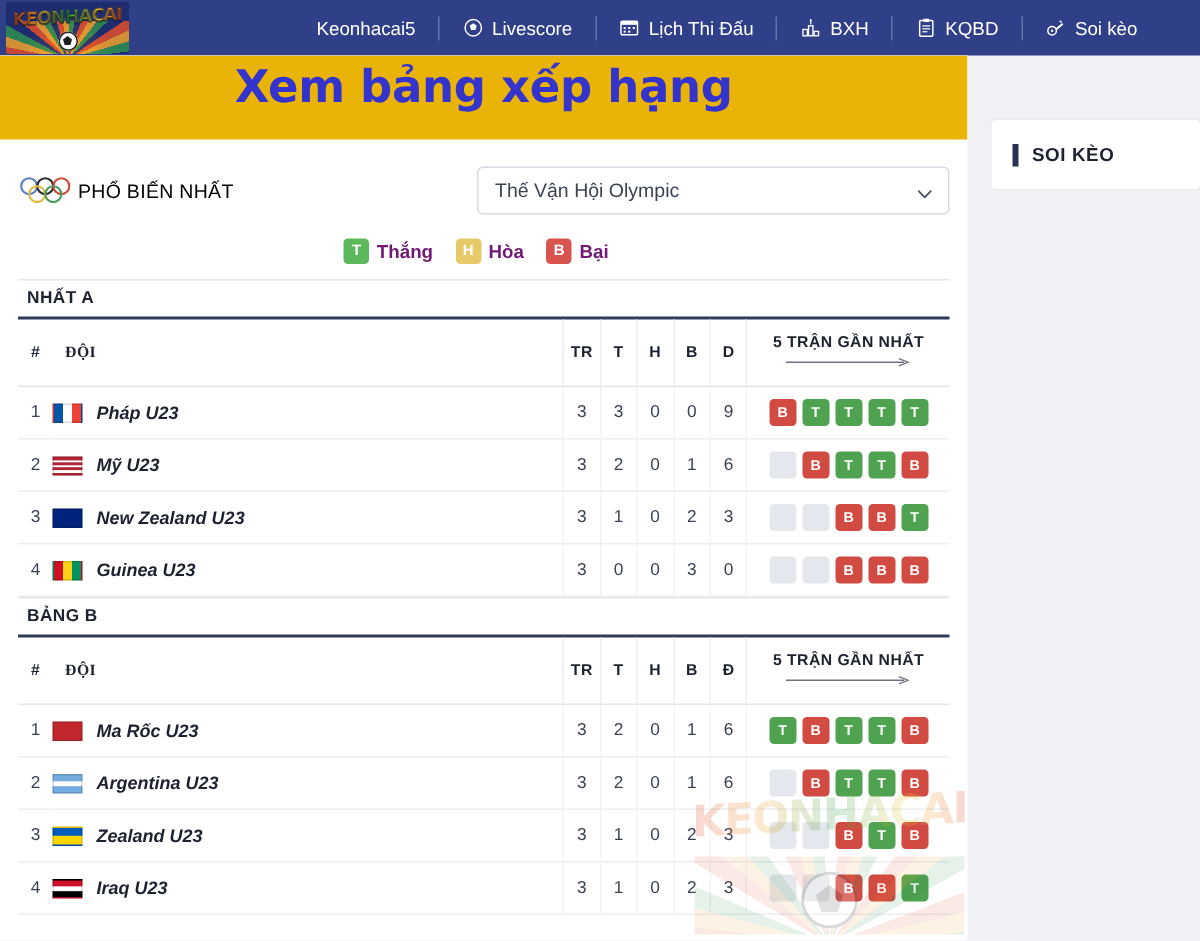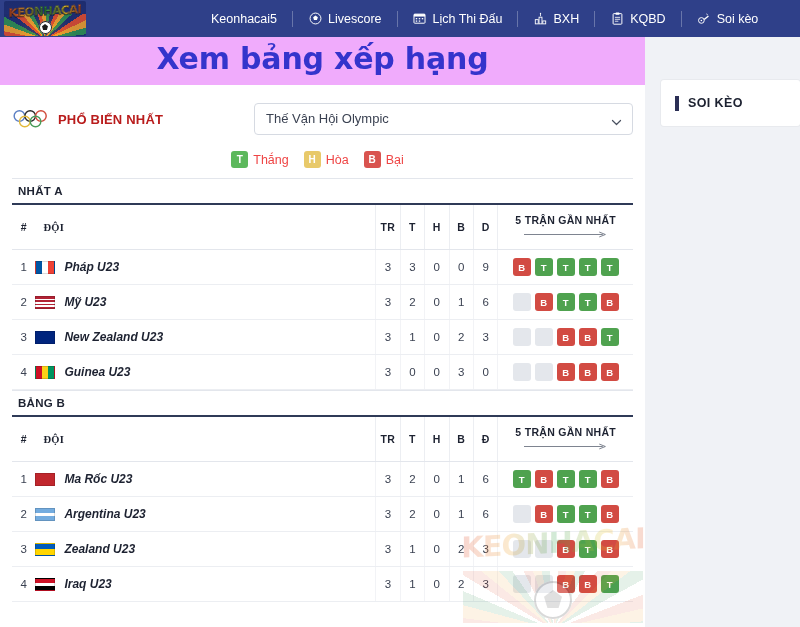--- a/index.html
+++ b/index.html
@@ -100,22 +100,22 @@
     overflow: hidden;
   }
   .rail {
     width: 155px;
     flex: none;
     padding: 43px 0 0 16px;
   }
 
   
   .hero {
-    height: 48px;
-    background: #f0abfc;
+    height: 56px;
+    background: #eab308;
     position: relative;
   }
   .hero-title {
     position: absolute;
     left: 0; right: 0; top: 4px;
     text-align: center;
     font-family: "DejaVu Sans", sans-serif;
     font-weight: 700;
     font-size: 30px;
     color: #3434cc;
@@ -133,29 +133,29 @@
 
   
   .sectionrow {
     display: flex;
     align-items: center;
     padding: 18px 12px 0 12px;
   }
   .rings { width: 38px; height: 22px; flex: none; }
   .sectiontitle {
     font-size: 13px;
-    font-weight: 700;
-    color: #b91c1c;
+    font-weight: 400;
+    color: #000000;
     letter-spacing: .2px;
-    margin-left: 8px;
+    margin-left: 2px;
     white-space: nowrap;
   }
   .selectwrap {
     margin-left: auto;
-    width: 379px;
+    width: 315px;
     position: relative;
   }
   .selectbox {
     width: 100%;
     height: 32px;
     border: 1px solid #d6dae2;
     border-radius: 4px;
     background: #fff;
     padding: 0 30px 0 11px;
     font-size: 13px;
@@ -172,21 +172,21 @@
 
   
   .legend {
     display: flex;
     justify-content: center;
     align-items: center;
     gap: 5px;
     padding: 16px 0 10px 0;
   }
   .legend .grp { display: flex; align-items: center; gap: 5px; margin-right: 10px; }
-  .legend .lbl { font-size: 12.5px; color: #ef4444; }
+  .legend .lbl { font-size: 12.5px; color: #701a75; font-weight: bold; }
   .chip {
     width: 17px; height: 17px;
     border-radius: 3px;
     display: flex; align-items: center; justify-content: center;
     font-size: 10px; font-weight: 700; color: #fff;
     font-family: "Liberation Sans", sans-serif;
   }
   .chip.t { background: #5cb85c; }
   .chip.h { background: #e8c96a; }
   .chip.b { background: #d9534f; }

